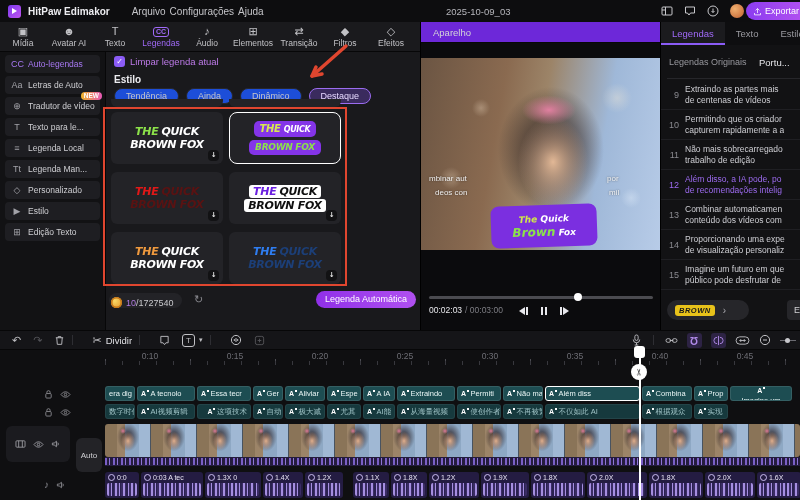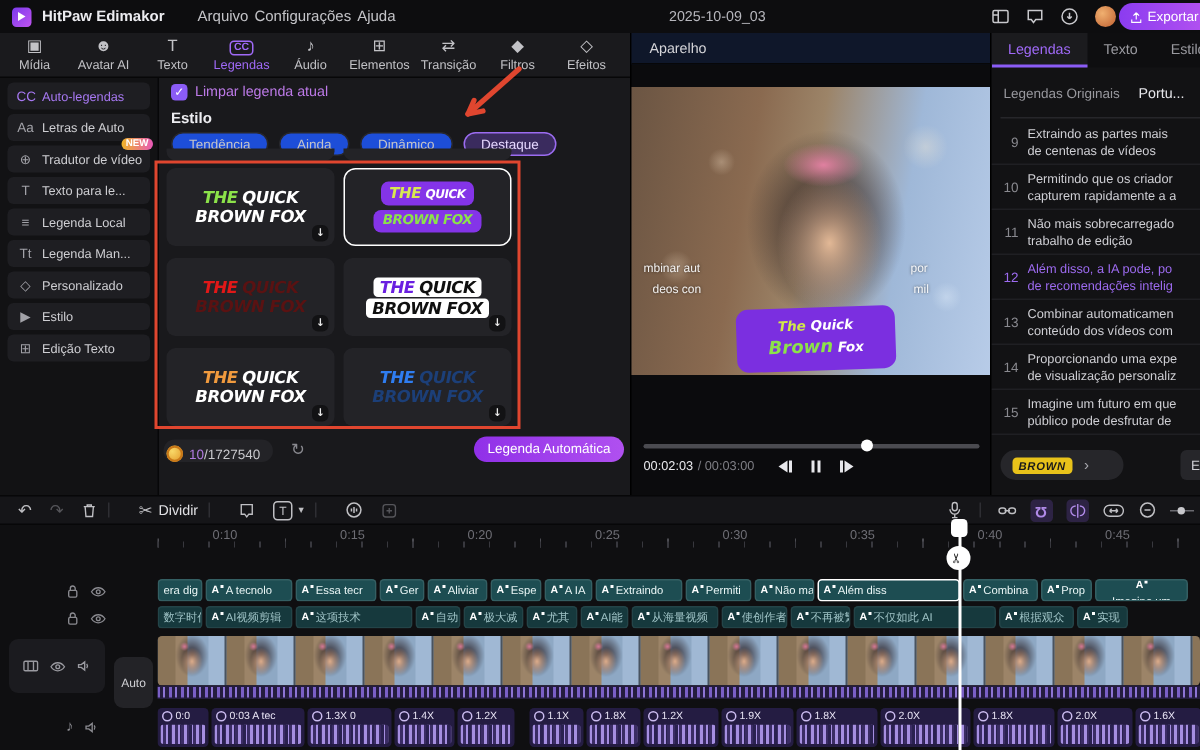--- a/index.html
+++ b/index.html
@@ -58,21 +58,21 @@
 #creditpill{position:absolute;left:3px;top:241px;height:15px;background:#232327;border-radius:8px;display:flex;align-items:flex-end;gap:4px;padding:0 8px 0 2px;font-size:9px}
 #coin{width:11px;height:11px;border-radius:50%;background:radial-gradient(circle at 35% 35%,#f8d868,#e09020);box-shadow:inset 0 0 0 1.5px #c87818}
 #creditnum{color:#b07ae0}#credittotal{color:#c8c8cc}
 #refresh{position:absolute;left:88px;top:241px;color:#8a8a90;font-size:11px}
 #autobtn{position:absolute;left:210px;top:239px;width:100px;height:17px;border-radius:9px;background:linear-gradient(90deg,#9030e8,#b050f0);color:#fff;font-size:9px;text-align:center;line-height:17px}
 
 #redbox{left:103px;top:107px;width:244px;height:179px;border:2px solid #e0462f;z-index:30}
 #redarrow{left:300px;top:42px;z-index:30}
 
 #preview{left:420px;top:22px;width:240px;height:308px;background:#0b0b0d;border-left:1px solid #000}
-#pvheader{height:21px;background:#0f172a;border-bottom:1px solid #070708;color:#d4d4d8;font-size:9.5px;line-height:21px;padding-left:12px}
+#pvheader{height:21px;background:#6d28d9;border-bottom:1px solid #070708;color:#d4d4d8;font-size:9.5px;line-height:21px;padding-left:12px}
 #pvimg{position:absolute;left:0;top:36px;width:240px;height:192px;overflow:hidden;
 background:
  radial-gradient(circle 14px at 196px 40px,rgba(255,240,215,.35),transparent 15px),
  radial-gradient(circle 10px at 30px 120px,rgba(255,235,210,.3),transparent 11px),
  radial-gradient(circle 8px at 60px 50px,rgba(255,235,210,.3),transparent 9px),
  radial-gradient(circle 9px at 210px 140px,rgba(235,245,255,.35),transparent 10px),
  radial-gradient(ellipse 26px 14px at 128px 52px,#e080a0,transparent 27px),
  radial-gradient(ellipse 34px 44px at 132px 104px,#e2b896,transparent 35px),
  radial-gradient(ellipse 52px 62px at 130px 92px,#241a1c,transparent 53px),
  linear-gradient(100deg,#6b5543 0%,#8a6a50 32%,#9c8468 48%,#9fb8d8 72%,#b8cce8 100%)}
@@ -669,21 +669,21 @@
         <div class="clip noicon" style="width: 30px;">
 
           <span>数字时代</span>
         </div>
 
         <div class="clip" style="width: 58px;">
           <span class="ci">A</span>
           <span>AI视频剪辑</span>
         </div>
 
-        <div class="clip" style="width: 78px;">
+        <div class="clip" style="width: 54px; justify-content: flex-end;">
           <span class="ci">A</span>
           <span>这项技术</span>
         </div>
 
         <div class="clip" style="width: 30px;">
           <span class="ci">A</span>
           <span>自动</span>
         </div>
 
         <div class="clip" style="width: 40px;">

